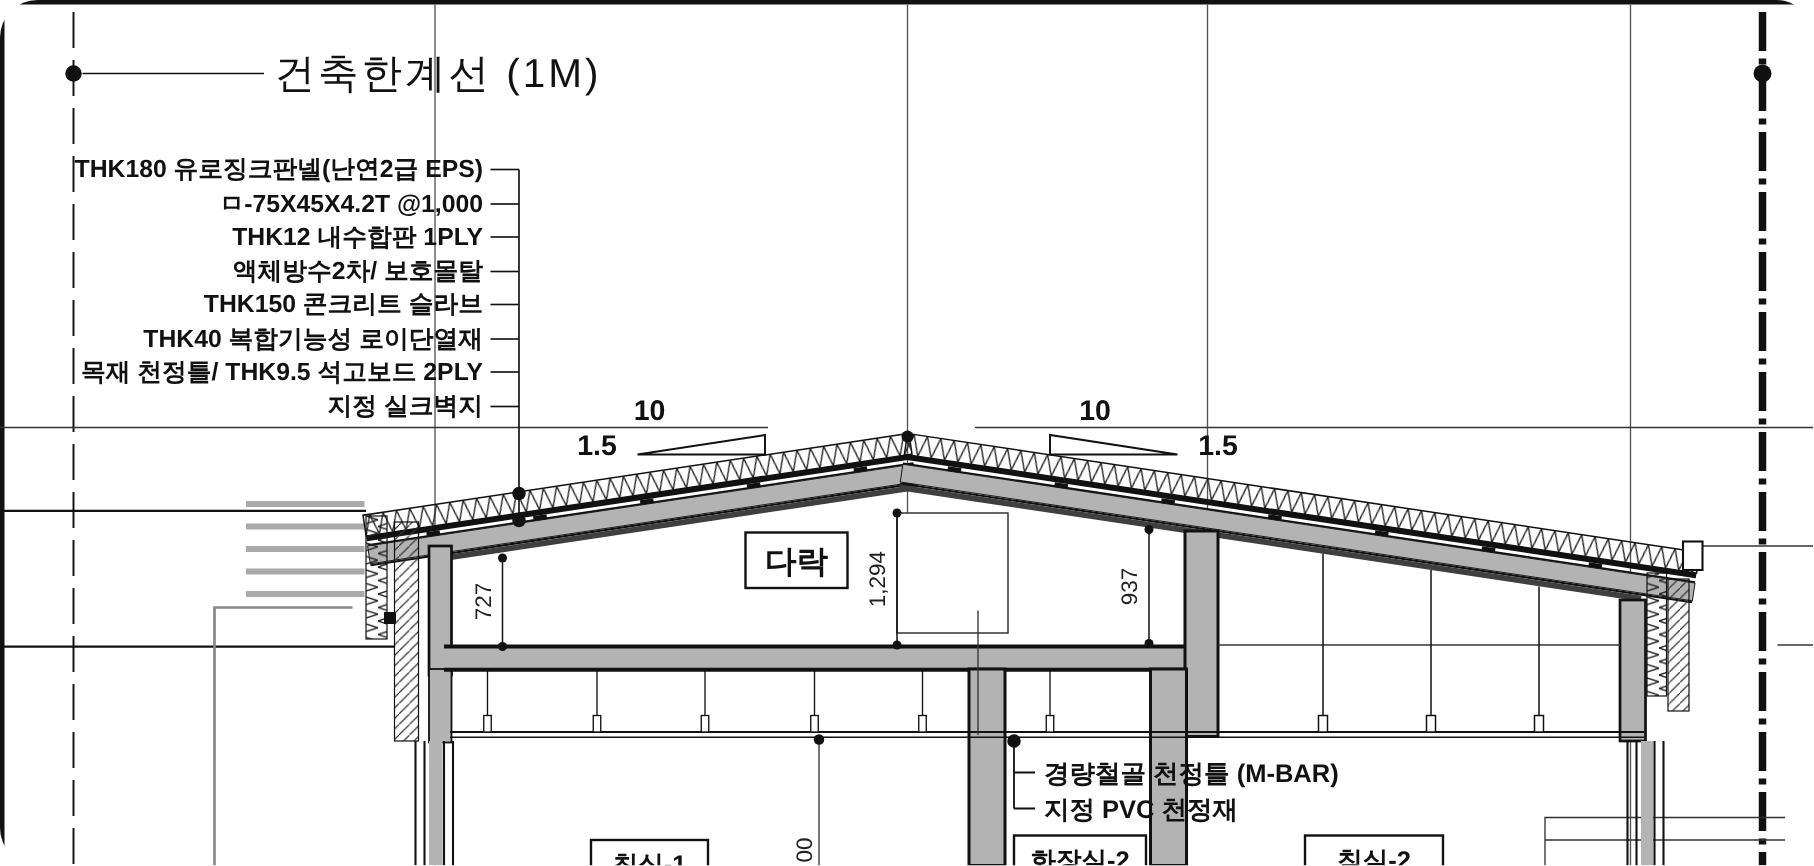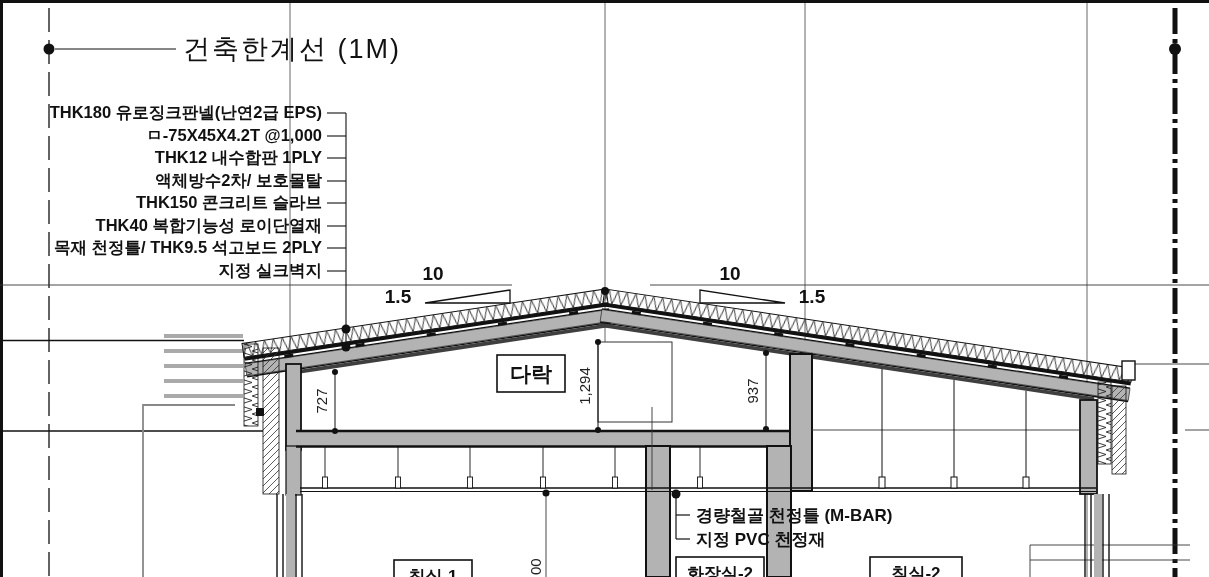--- a/index.html
+++ b/index.html
@@ -1,17 +1,17 @@
 <!DOCTYPE html>
 <html><head>
 <meta charset="utf-8">
 <style>
   html,body{margin:0;padding:0;background:#fff;}
   #stage{position:relative;width:1209px;height:577px;overflow:hidden;background:#ffffff;
-         font-family:"Liberation Sans",sans-serif;}
+         font-family:"Liberation Sans",sans-serif;border-radius:25px;}
   svg{display:block;}
   .ln{stroke:#111;fill:none;}
   .grid{stroke:#555;stroke-width:0.9;fill:none;}
   .lvl{stroke:#333;stroke-width:0.9;fill:none;}
   .t-title{font:400 27px "Liberation Sans",sans-serif;fill:#111;letter-spacing:2px;}
   .t-callout{font:700 16.5px "Liberation Sans",sans-serif;fill:#111;}
   .t-dim{font:400 15px "Liberation Sans",sans-serif;fill:#222;}
   .t-slope{font:700 19px "Liberation Sans",sans-serif;fill:#111;}
   .t-room{font:700 17px "Liberation Sans",sans-serif;fill:#111;}
   .t-ceil{font:700 17px "Liberation Sans",sans-serif;fill:#111;}

